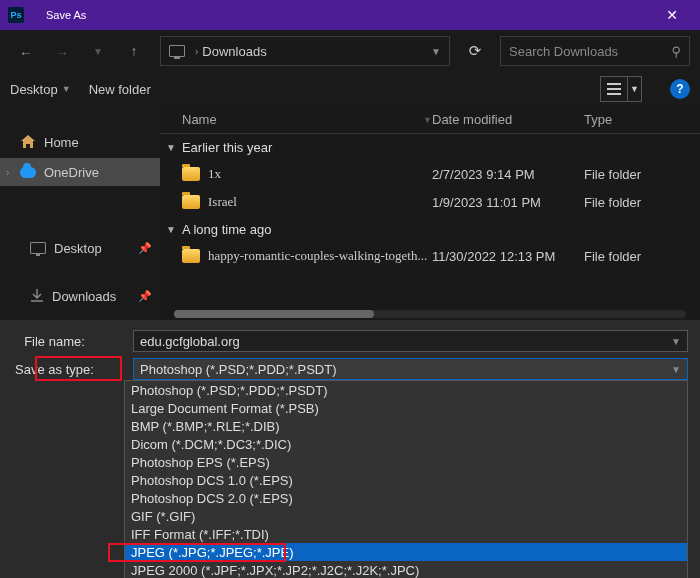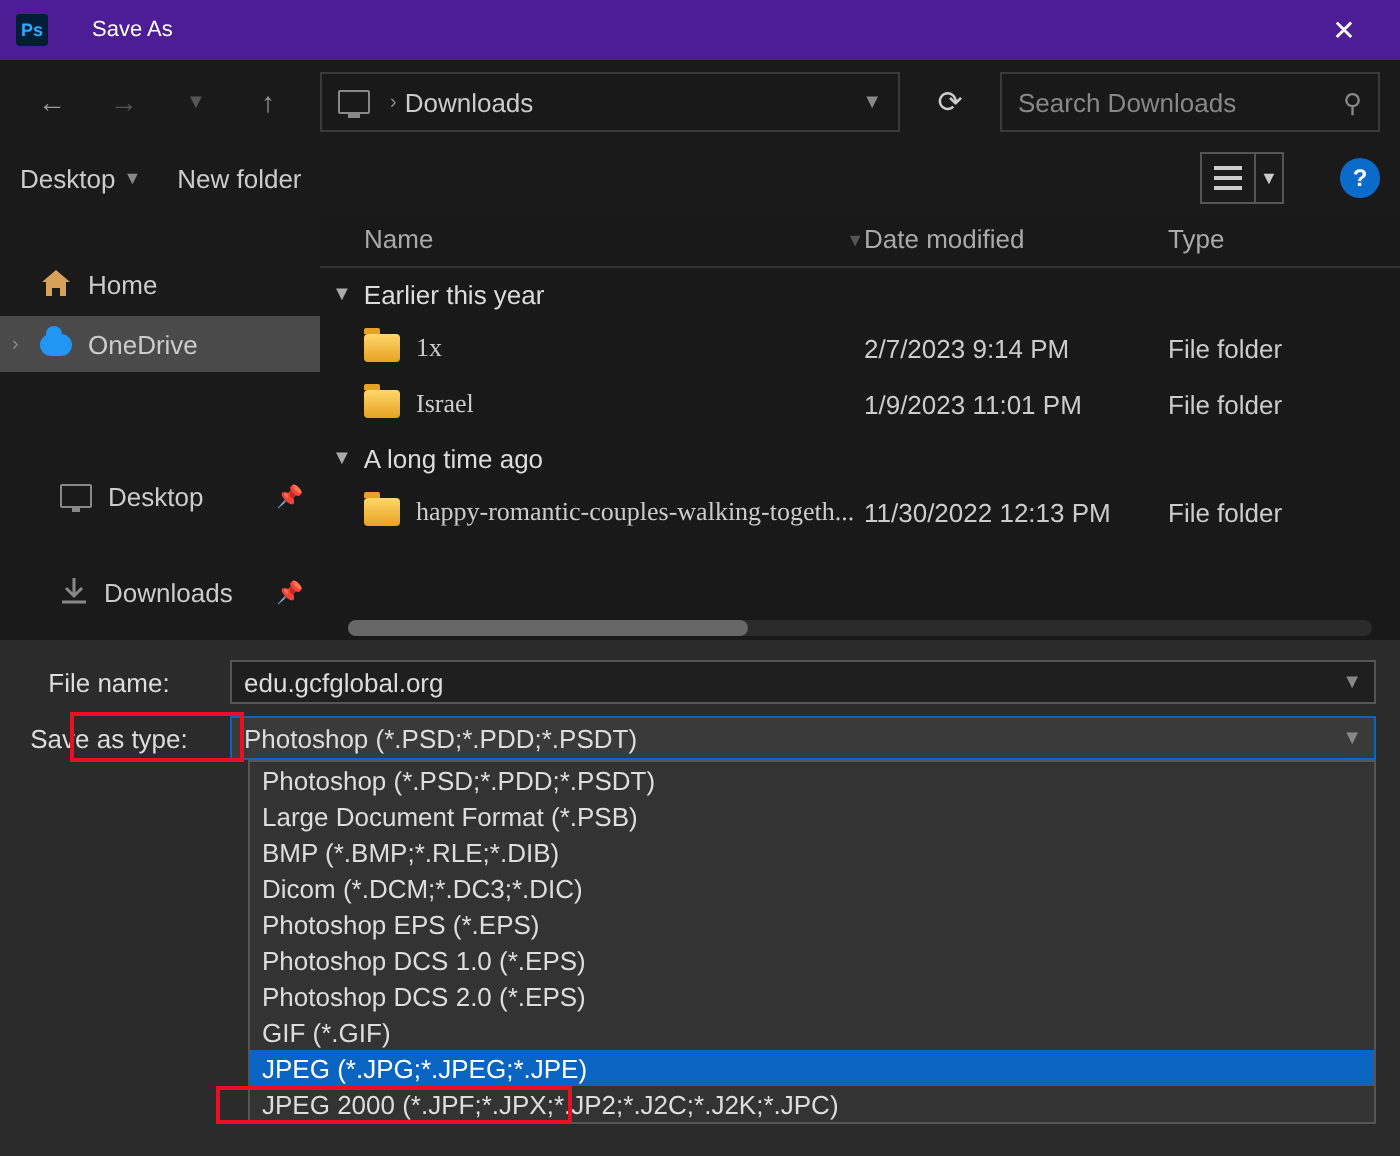--- a/index.html
+++ b/index.html
@@ -63,21 +63,21 @@
   .row .rname{width:224px; white-space:nowrap; overflow:hidden; text-overflow:ellipsis;font-family:Liberation Serif, serif;}
   .row .rdate{width:152px;}
   .row .rtype{flex:1;}
   .hscroll{position:absolute;left:14px;right:14px;bottom:2px;height:8px;background:#2a2a2a;border-radius:4px;}
   .hscroll .thumb{position:absolute;left:0;width:200px;top:0;bottom:0;background:#666;border-radius:4px;}
 
   
   .form { background:#2b2b2b; padding:8px 0 0 0; position:relative; height:258px;}
   .form-row{ display:flex; align-items:center; height:26px; margin-bottom:2px;}
   .form-label{ width:115px; text-align:center; padding-right:6px; color:#ddd;}
-  .form-input{ flex:1; height:22px; background:#1f1f1f; border:1px solid #555; color:#ddd; padding:0 6px; margin-right:12px; display:flex; align-items:center; position:relative;}
+  .form-input{ flex:1; height:22px; background:#1f1f1f; border:1px solid #555; color:#ddd; padding:0 6px; margin-right:12px; display:flex; align-items:center; position:relative;margin-left:18px;}
   .form-input .dd-caret{position:absolute; right:6px; color:#888; font-size:10px;}
   .redbox1{ position:absolute; left:35px; top:36px; width:87px; height:25px; border:2px solid #e81123; pointer-events:none;}
   .redbox2{ position:absolute; left:108px; top:543px; width:178px; height:19px; border:2px solid #e81123; pointer-events:none; z-index:5;}
 
   .dropdown{ position:absolute; left:124px; top:60px; right:12px; background:#333; border:1px solid #555; color:#ddd;}
   .dd-item{ height:18px; padding:0 6px; display:flex; align-items:center; font-size:13px;}
   .dd-item.selected{ background:#0a64c2; color:#fff;}
 
 </style>
 </head>
@@ -226,18 +226,19 @@
 
   <div class="dropdown" id="dropdown">
       <div class="dd-item">Photoshop (*.PSD;*.PDD;*.PSDT)</div>
       <div class="dd-item">Large Document Format (*.PSB)</div>
       <div class="dd-item">BMP (*.BMP;*.RLE;*.DIB)</div>
       <div class="dd-item">Dicom (*.DCM;*.DC3;*.DIC)</div>
       <div class="dd-item">Photoshop EPS (*.EPS)</div>
       <div class="dd-item">Photoshop DCS 1.0 (*.EPS)</div>
       <div class="dd-item">Photoshop DCS 2.0 (*.EPS)</div>
       <div class="dd-item">GIF (*.GIF)</div>
+      <div class="dd-item">IFF Format (*.IFF;*.TDI)</div>
       <div class="dd-item selected">JPEG (*.JPG;*.JPEG;*.JPE)</div>
       <div class="dd-item">JPEG 2000 (*.JPF;*.JPX;*.JP2;*.J2C;*.J2K;*.JPC)</div>
     </div>
 </div>
 
 <div class="redbox2"></div>
 
 </body></html>

